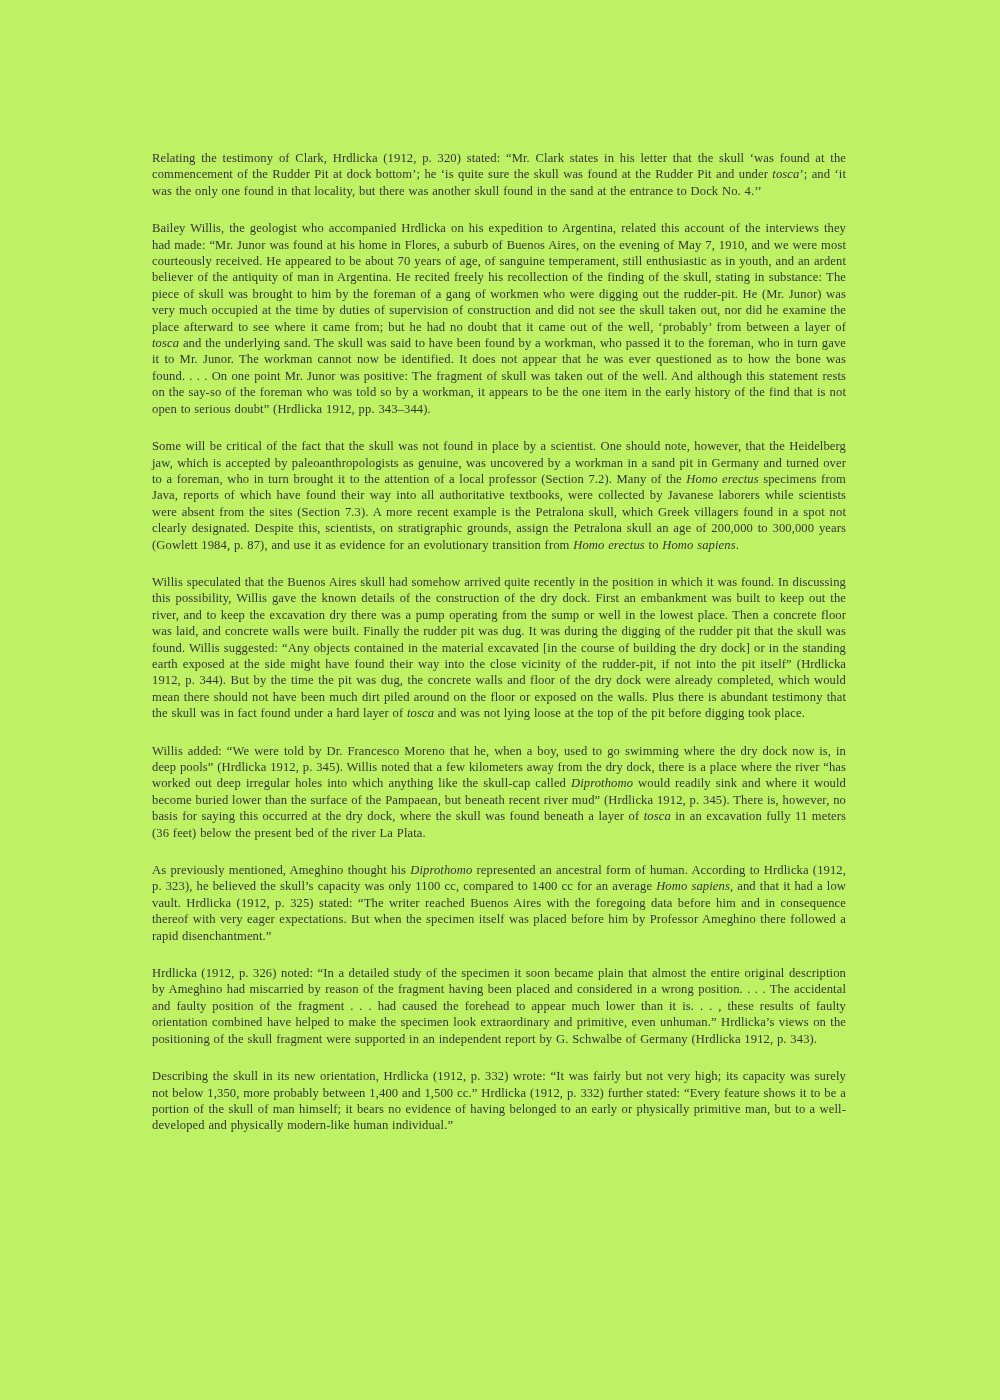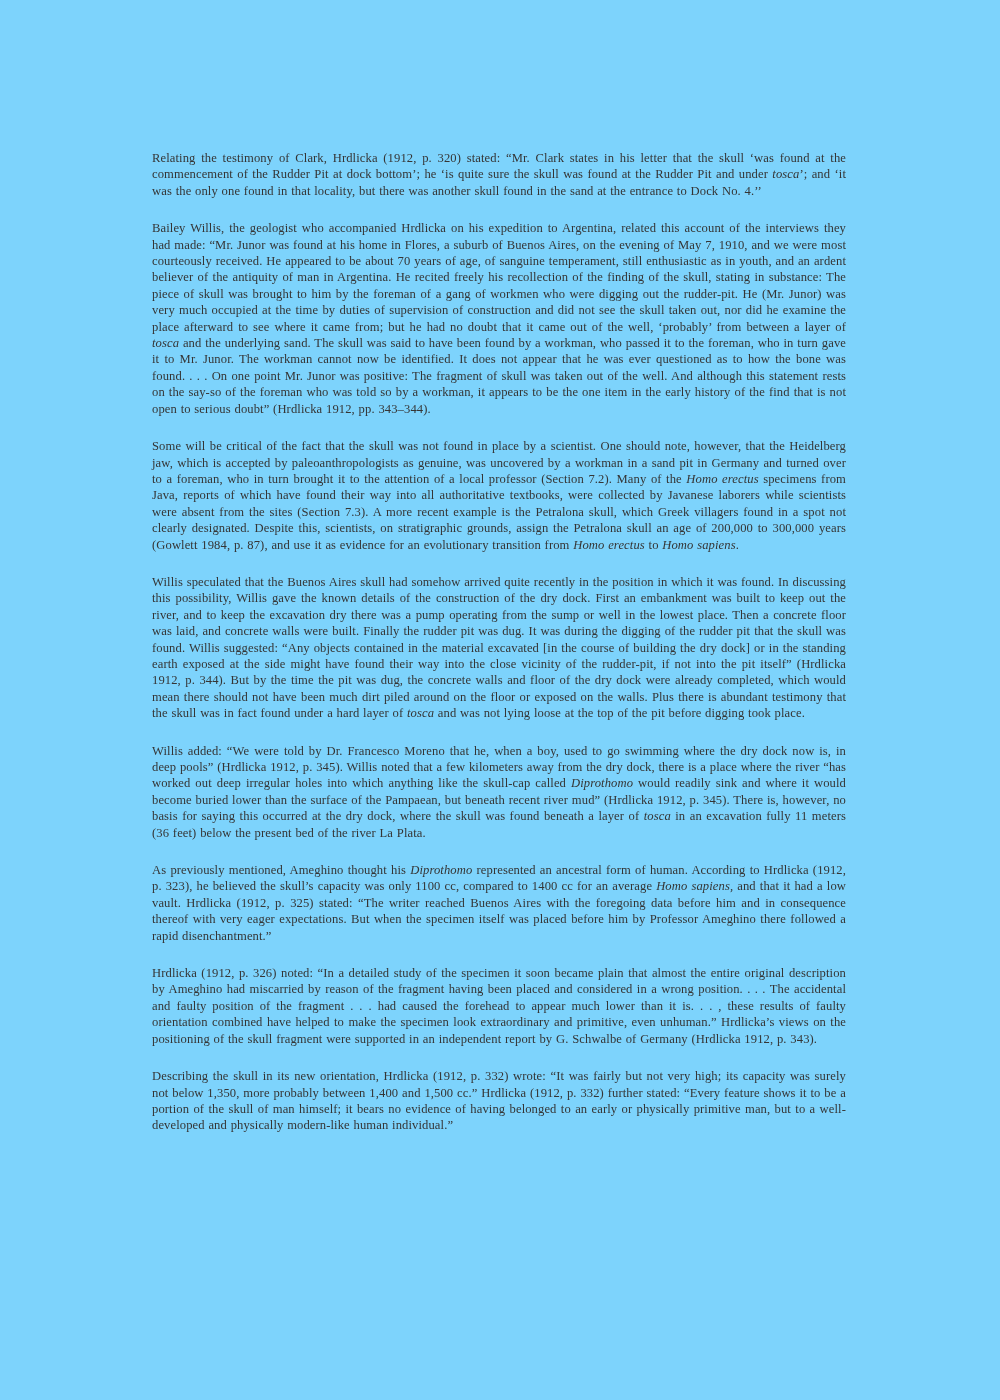--- a/index.html
+++ b/index.html
@@ -4,21 +4,21 @@
 <style>
   html, body {
     margin: 0;
     padding: 0;
     background: #ffffff;
   }
   .page {
     position: relative;
     width: 1000px;
     height: 1400px;
-    background: #7dd3fc;
+    background: #bef264;
     overflow: hidden;
     font-family: "Liberation Serif", "DejaVu Serif", serif;
   }
   .text-block {
     position: absolute;
     left: 152px;
     top: 150px;
     width: 694px;
     color: #353535;
   }

